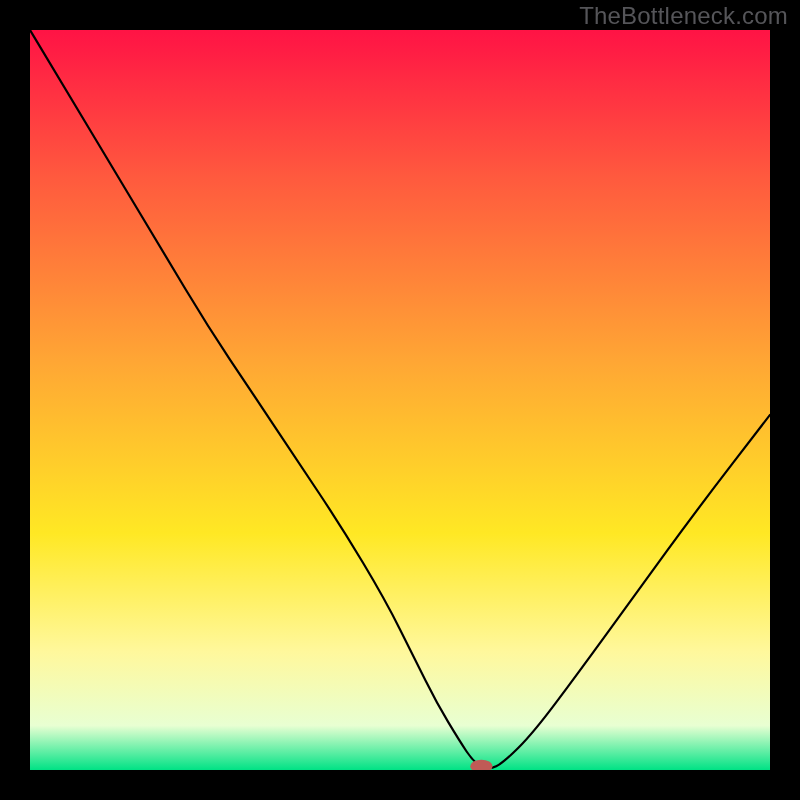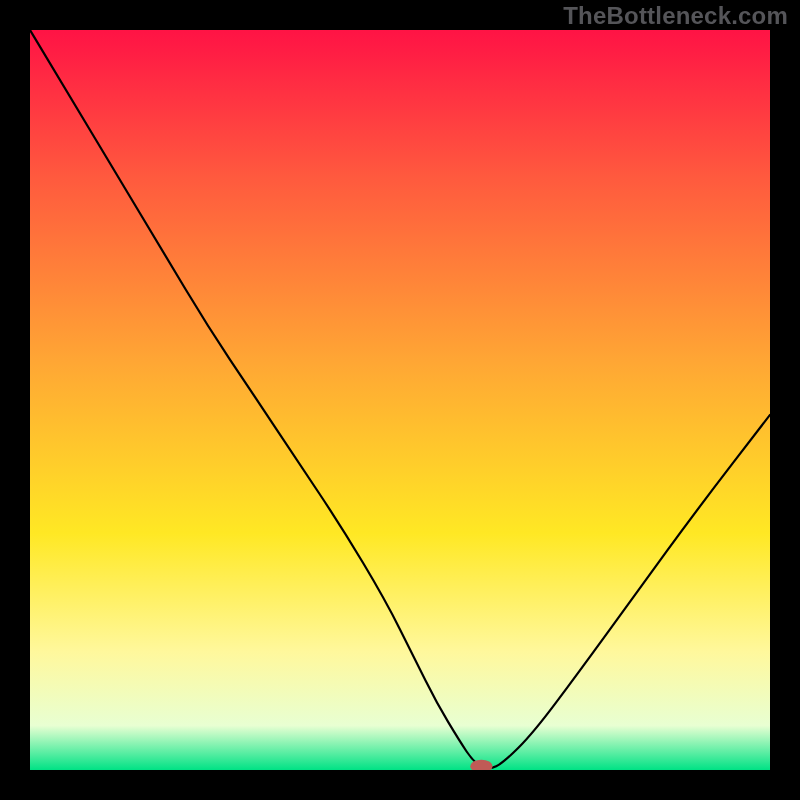--- a/index.html
+++ b/index.html
@@ -9,21 +9,21 @@
     top: 0; left: 0;
     width: 800px; height: 800px;
     background: #000;
   }
   .watermark {
     position: absolute;
     top: 2px;
     right: 12px;
     color: #555559;
     font-size: 24px;
-    font-weight: 700;
+    font-weight: 400;
     letter-spacing: 0.2px;
     z-index: 5;
   }
   .plot-area {
     position: absolute;
     top: 30px;
     left: 30px;
     width: 740px;
     height: 740px;
     overflow: hidden;

